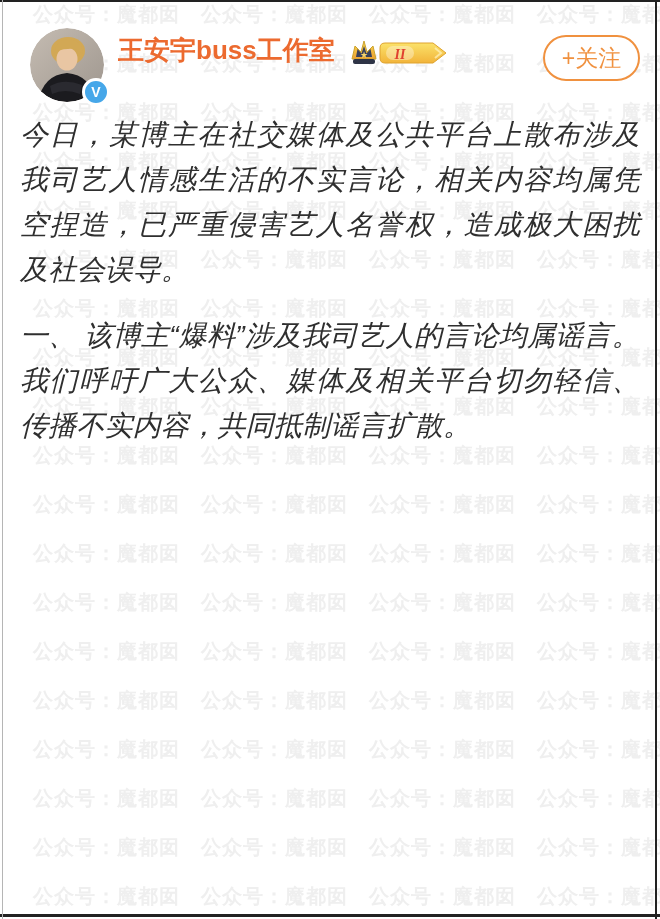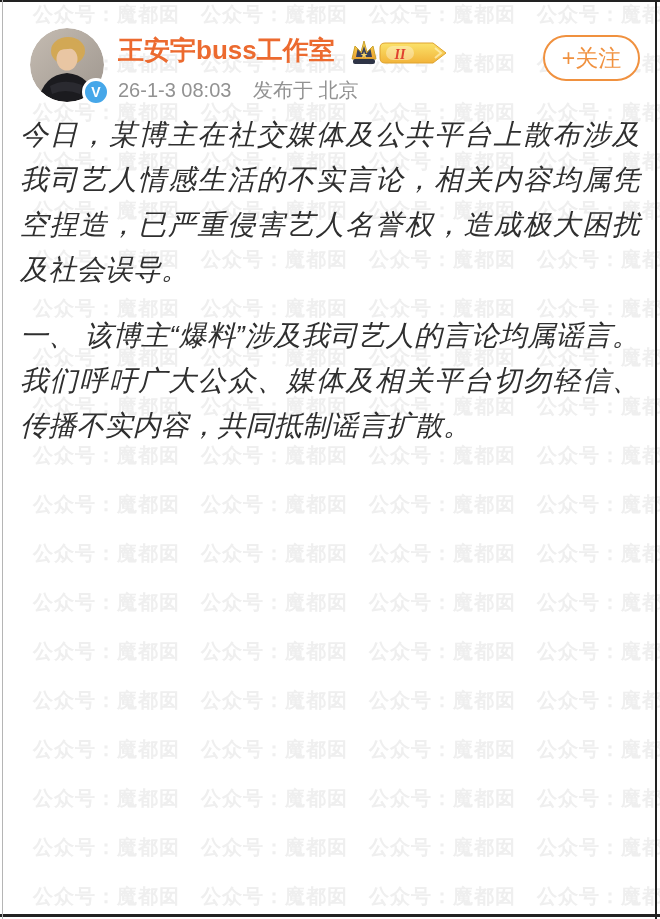--- a/index.html
+++ b/index.html
@@ -128,24 +128,20 @@
             <text x="15" y="19.5" font-size="9" text-anchor="middle" fill="#f8d56a">★</text>
 
             <path d="M36 5 H84 L97 15 L84 25 H36 Q31 25 31 20 V10 Q31 5 36 5 Z" fill="url(#gold2)" stroke="#dfa32f" stroke-width="1"></path>
             <rect x="37" y="8" width="28" height="14" rx="7" fill="#ffffff" opacity="0.35"></rect>
             <text x="51" y="20.5" font-size="14" font-weight="bold" font-style="italic" text-anchor="middle" fill="#e0402f" font-family="'Liberation Serif',serif">II</text>
             <path d="M86 10 L92 15 L86 20" fill="none" stroke="#fff3c0" stroke-width="2" opacity="0.7"></path>
           </svg>
         </span>
       </div>
 
-      <div class="date-row">
-        <span>26-1-3 08:03</span>
-        <span class="src">发布于 北京</span>
-      </div>
 
       <button class="follow-btn">+关注</button>
     </div>
 
     <div class="post-body">
         <p>今日，某博主在社交媒体及公共平台上散布涉及我司艺人情感生活的不实言论，相关内容均属凭空捏造，已严重侵害艺人名誉权，造成极大困扰及社会误导。</p>
         <p>一、 该博主“爆料”涉及我司艺人的言论均属谣言。我们呼吁广大公众、媒体及相关平台切勿轻信、传播不实内容，共同抵制谣言扩散。</p>
       </div>
   </div>
 

